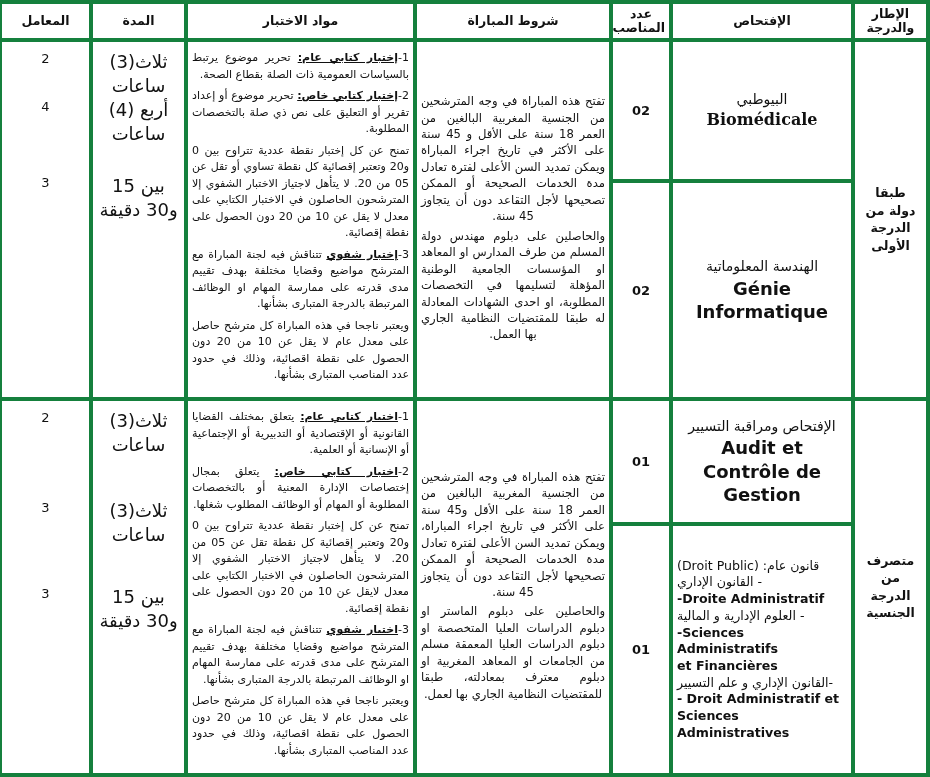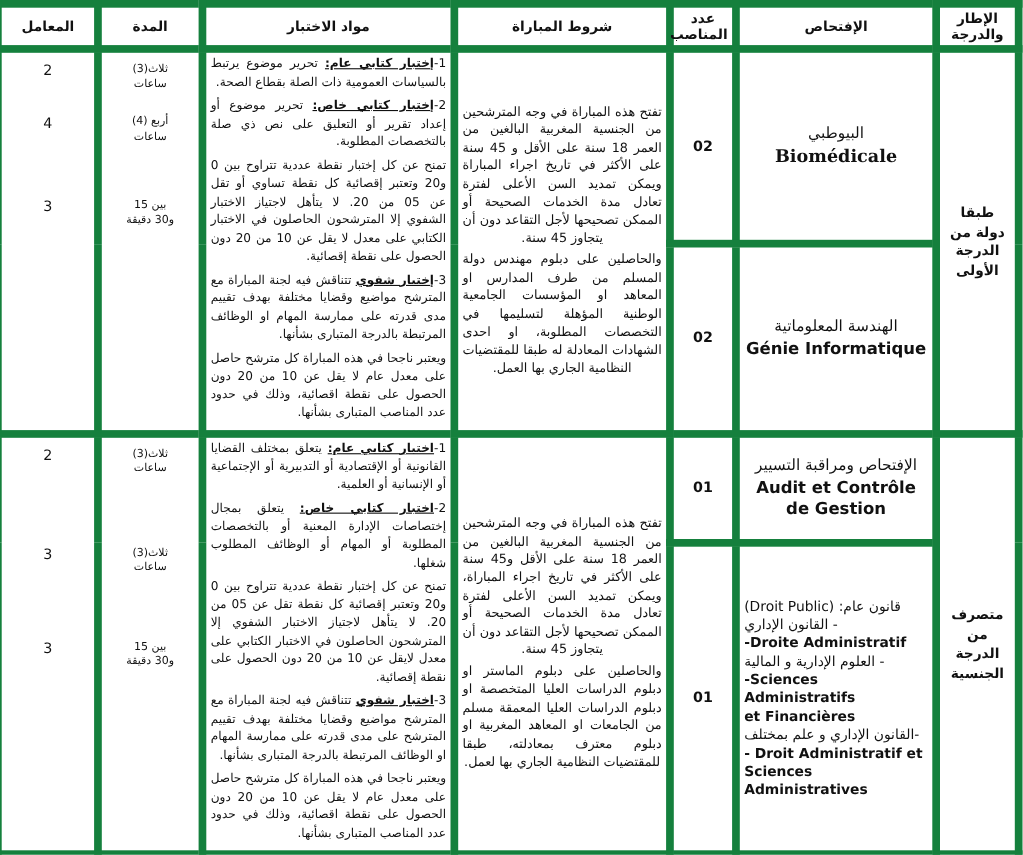--- a/index.html
+++ b/index.html
@@ -17,21 +17,21 @@
   }
   table.contest-table {
     width: 930px;
     height: 777px;
     border-collapse: collapse;
     table-layout: fixed;
     direction: rtl;
   }
   table.contest-table td,
   table.contest-table th {
-    border: 7px solid #15803d;
+    border: 4px solid #15803d;
     vertical-align: middle;
     padding: 2px 4px;
     background: #ffffff;
   }
   
   col.c-frame   { width: 75px;  }
   col.c-spec    { width: 182px; }
   col.c-posts   { width: 60px;  }
   col.c-cond    { width: 196px; }
   col.c-subj    { width: 229px; }
@@ -62,21 +62,21 @@
     text-align: center;
     padding: 6px 6px;
     line-height: 1.28;
   }
   .spec-ar {
     font-size: 14px;
     display: block;
     margin-bottom: 1px;
   }
   .spec-fr {
-    font-size: 15px;
+    font-size: 18px;
     font-weight: bold;
     display: block;
   }
   .spec-fr.serif {
     font-family: "DejaVu Serif", "Liberation Serif", serif;
     font-size: 16px;
   }
   .spec-list {
     font-size: 12.6px;
     line-height: 1.33;
@@ -123,21 +123,21 @@
     box-sizing: border-box;
   }
   .stack .slot {
     display: flex;
     align-items: flex-start;
     justify-content: center;
     text-align: center;
     box-sizing: border-box;
   }
   .stack .slot .inner { line-height: 1.35; }
-  .dur-cell .slot { font-size: 10px; }
+  .dur-cell .slot { font-size: 18px; }
   .coef-cell .slot { font-size: 13px; }
   
   .b1 .slot1 { height: 46px; padding-top: 6px; }
   .b1 .slot2 { height: 56px; padding-top: 8px; }
   .b1 .slot3 { height: auto; padding-top: 28px; }
   
   .b2 .slot1 { height: 52px; padding-top: 6px; }
   .b2 .slot2 { height: 84px; padding-top: 44px; }
   .b2 .slot3 { height: auto; padding-top: 46px; }
 </style>
@@ -297,21 +297,21 @@
     </tr>
     <tr>
       <td class="spec-cell">
         <div class="spec-list" id="speclist">
             <span class="ar" dir="rtl">قانون عام: (Droit Public)</span>
             <span class="ar" dir="rtl">- القانون الإداري</span>
             <span class="fr" dir="ltr">-Droite Administratif</span>
             <span class="ar" dir="rtl">- العلوم الإدارية و المالية</span>
             <span class="fr" dir="ltr">-Sciences Administratifs</span>
             <span class="fr" dir="ltr">et Financières</span>
-            <span class="ar" dir="rtl">-القانون الإداري و علم بمختلف</span>
+            <span class="ar" dir="rtl">-القانون الإداري و علم التسيير</span>
             <span class="fr" dir="ltr">- Droit Administratif et</span>
             <span class="fr" dir="ltr">Sciences</span>
             <span class="fr" dir="ltr">Administratives</span>
           </div>
       </td>
       <td class="posts-cell">01</td>
     </tr>
   </tbody>
 </table>
 

